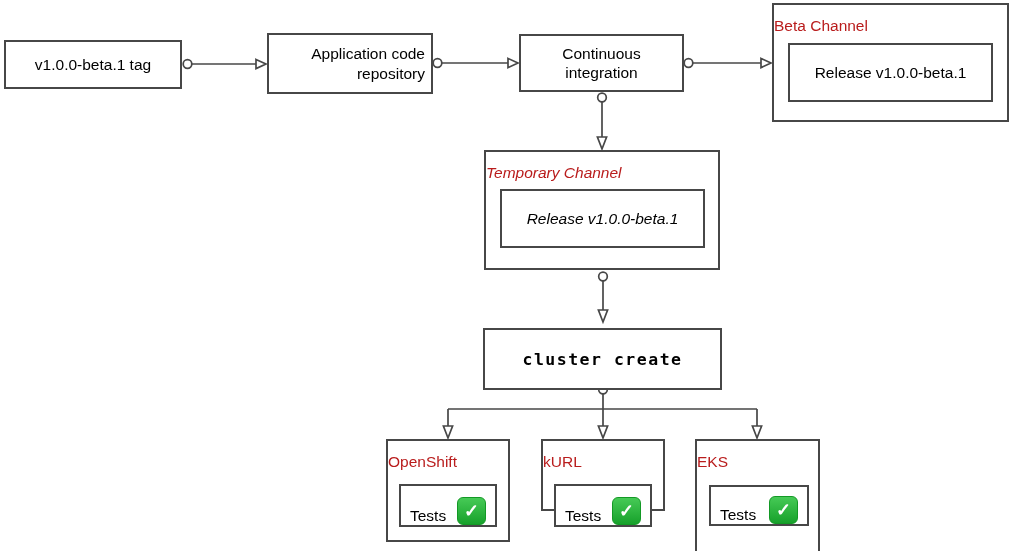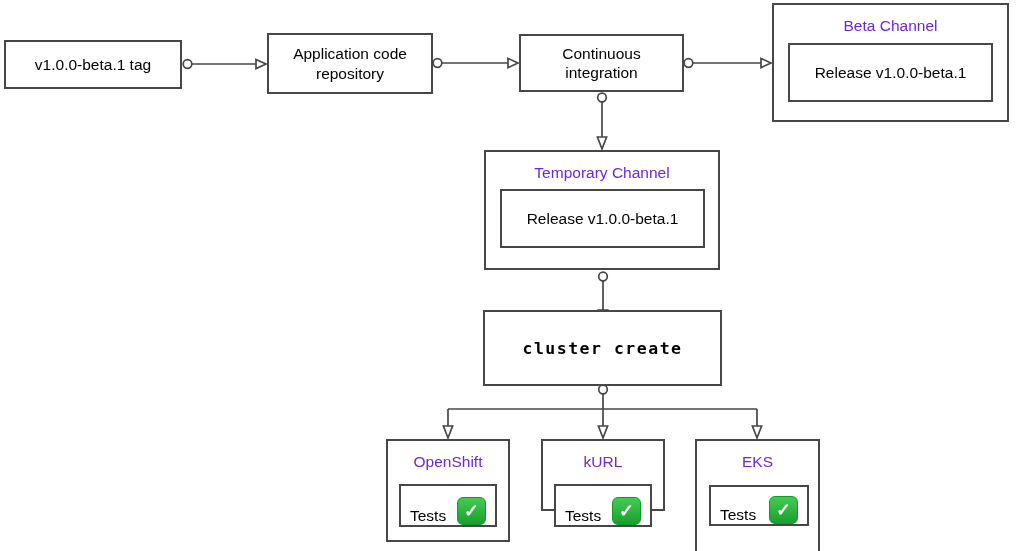--- a/index.html
+++ b/index.html
@@ -8,22 +8,22 @@
     font-family:"Liberation Sans",sans-serif;color:#000;
     overflow:hidden;
   }
   .node{
     position:absolute;box-sizing:border-box;
     border:2px solid #474747;background:#ffffff;
   }
   .center{display:flex;align-items:center;justify-content:center;text-align:center;}
   .label{font-size:15.5px;line-height:1.25;color:#000;}
   .group-title{
-    position:absolute;left:0;right:0;text-align:center;
-    font-size:15.5px;color:#6d28d9;
+    position:absolute;left:0;right:0;
+    font-size:15.5px;color:#b91c1c;
   }
   .inner{
     position:absolute;box-sizing:border-box;
     border:2px solid #474747;background:#ffffff;
   }
   .mono{
     font-family:"DejaVu Sans Mono","Liberation Mono",monospace;
     font-weight:bold;font-size:16.5px;letter-spacing:1.5px;
   }
   .tests-row{
@@ -83,43 +83,43 @@
     <polygon class="edge-arrow" points="443.4,426 452.6,426 448,438"></polygon>
     <polygon class="edge-arrow" points="598.4,426 607.6,426 603,438"></polygon>
     <polygon class="edge-arrow" points="752.4,426 761.6,426 757,438"></polygon>
   </g>
 </svg>
 
 <div class="node center" style="left:4px;top:40px;width:178px;height:49px;">
   <span class="label">v1.0.0-beta.1 tag</span>
 </div>
 
-<div class="node center" style="left:267px;top:33px;width:166px;height:61px;padding:0 6px;">
+<div class="node center" style="left:267px;top:33px;width:166px;height:61px;padding:0 6px;text-align:right;">
   <span class="label">Application code repository</span>
 </div>
 
 <div class="node center" style="left:519px;top:34px;width:165px;height:58px;padding:0 28px;justify-content:center;">
   <span class="label">Continuous integration</span>
 </div>
 
 <div class="node" style="left:772px;top:3px;width:237px;height:119px;">
   <div class="group-title" style="top:12px;">Beta Channel</div>
   <div class="inner center" style="left:14px;top:38px;width:205px;height:59px;">
     <span class="label">Release v1.0.0-beta.1</span>
   </div>
 </div>
 
-<div class="node" style="left:484px;top:150px;width:236px;height:120px;">
+<div class="node" style="left:484px;top:150px;width:236px;height:120px;font-style:italic;">
   <div class="group-title" style="top:12px;">Temporary Channel</div>
   <div class="inner center" style="left:14px;top:37px;width:205px;height:59px;">
     <span class="label">Release v1.0.0-beta.1</span>
   </div>
 </div>
 
-<div class="node center" style="left:483px;top:310px;width:239px;height:76px;justify-content:center;">
+<div class="node center" style="left:483px;top:328px;width:239px;height:62px;justify-content:center;">
   <span class="mono">cluster create</span>
 </div>
 
 <div class="node" style="left:386px;top:439px;width:124px;height:103px;padding-left:43px;">
   <div class="group-title" style="top:12px;">OpenShift</div>
   <div class="inner" style="left:11px;top:43px;width:98px;height:43px;">
     <div class="tests-row">
       <span class="label">Tests</span>
       <span class="check-badge">
           <span>✓</span>

